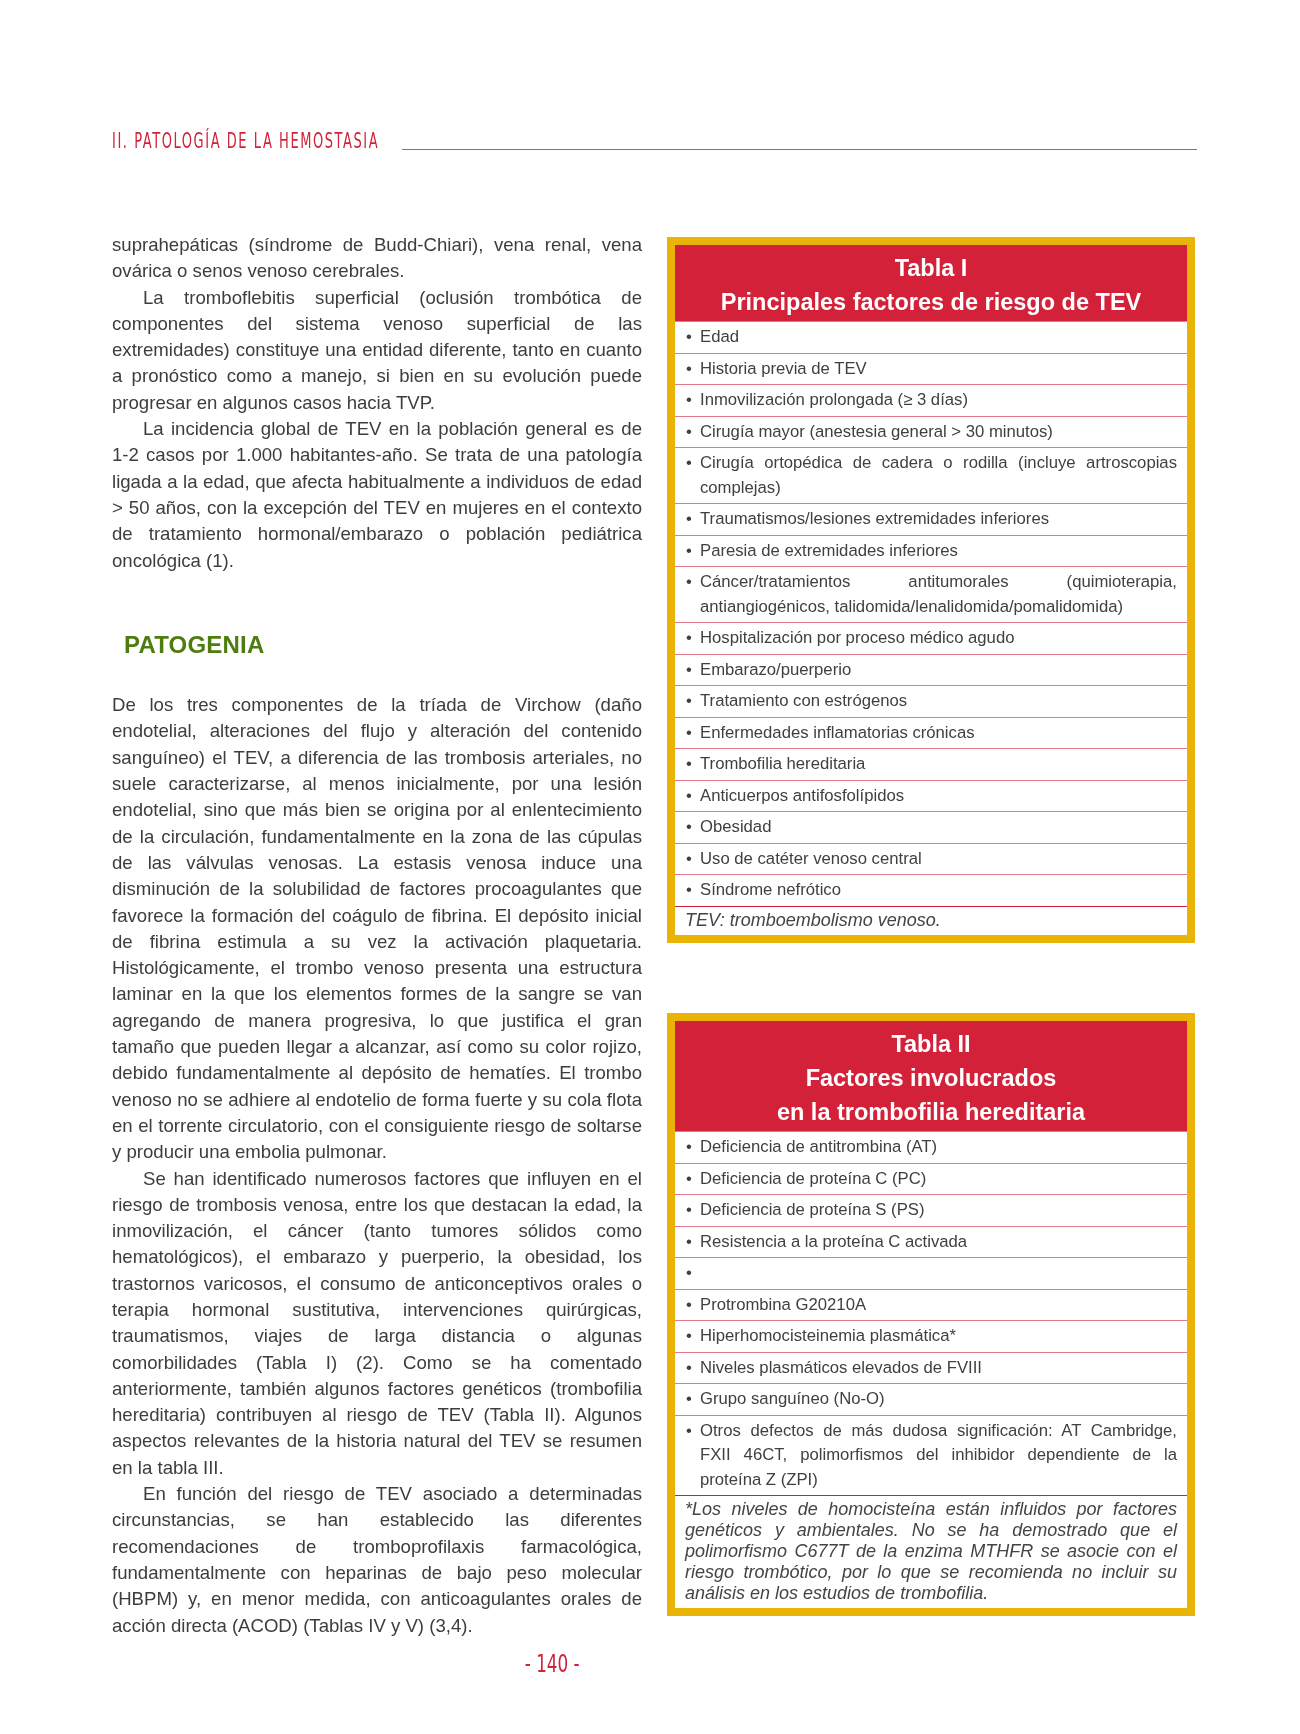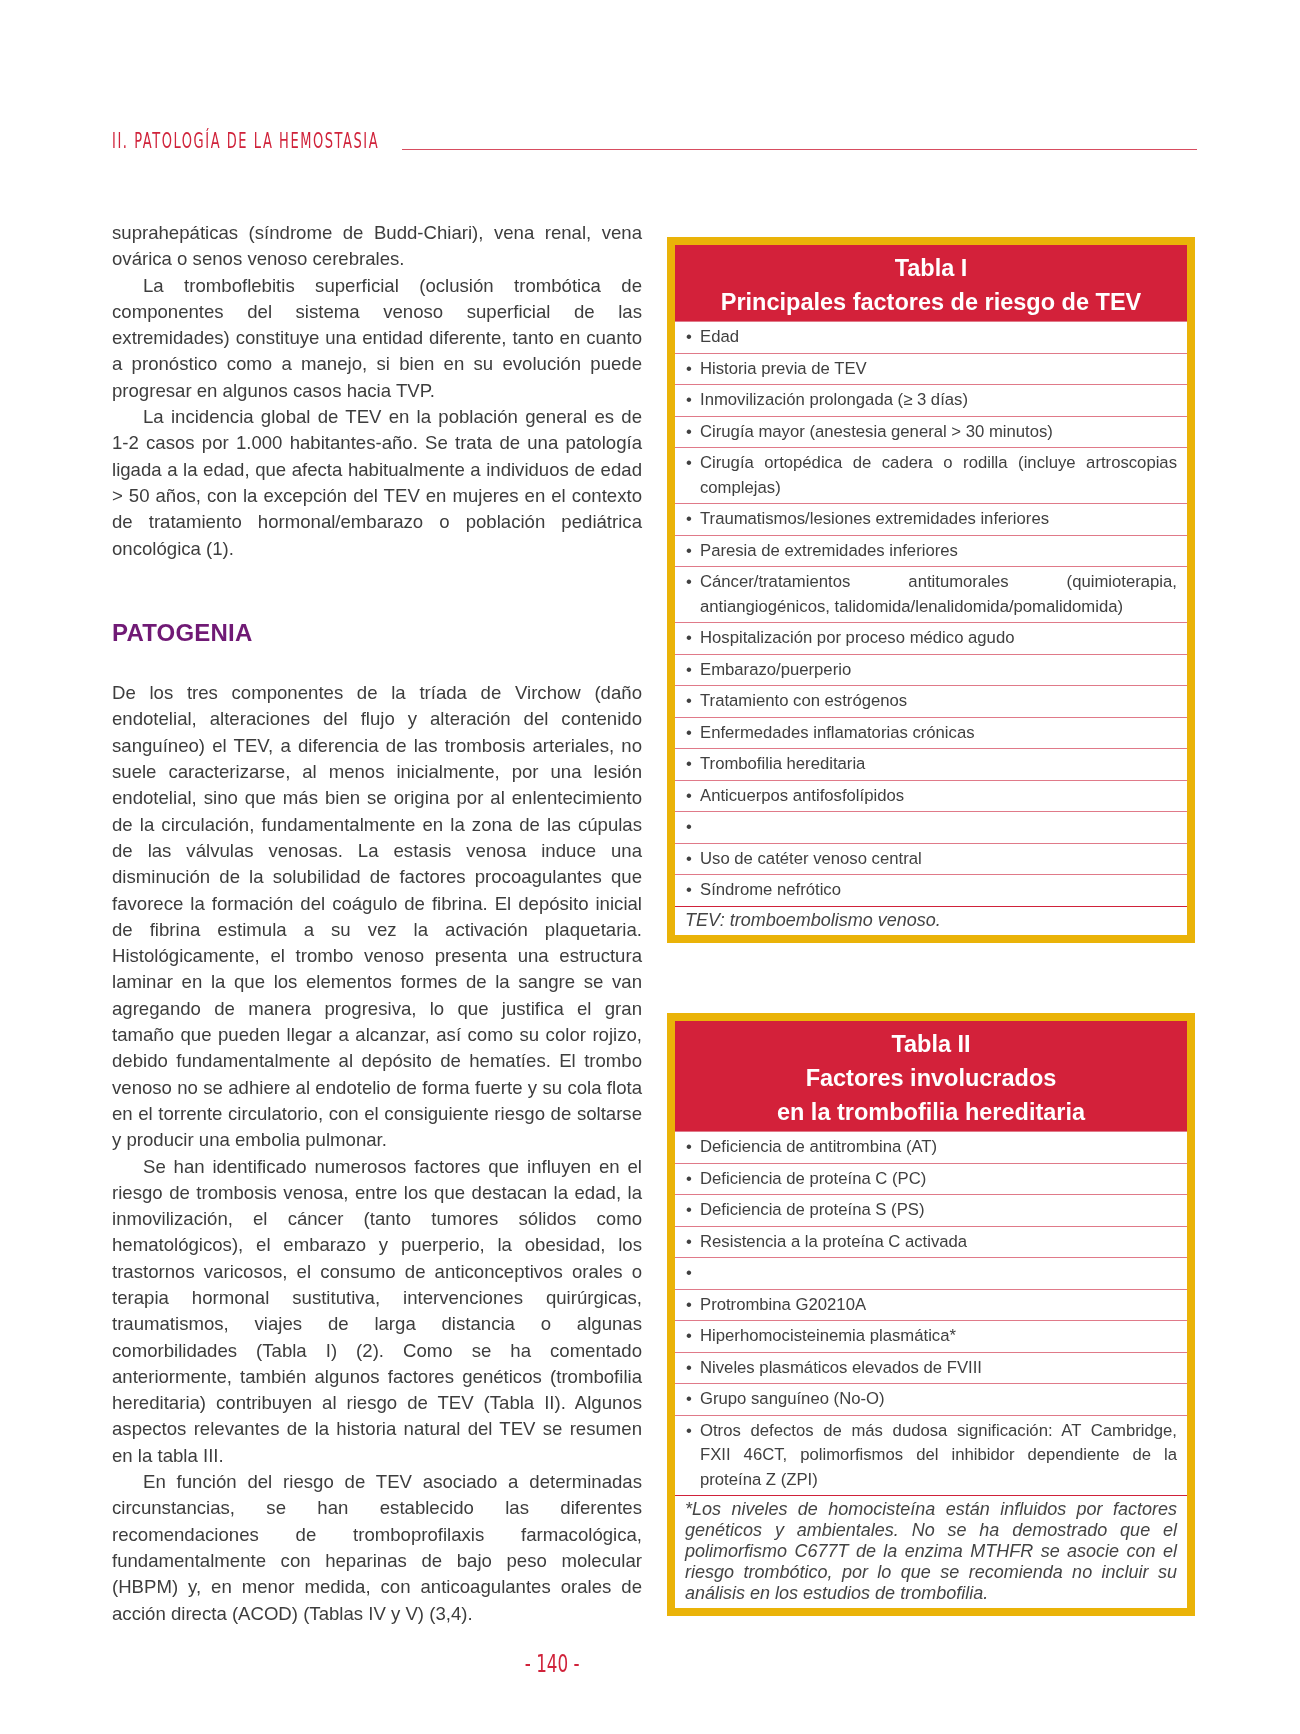--- a/index.html
+++ b/index.html
@@ -14,28 +14,28 @@
     .running-head .title {
       font-family: "DejaVu Sans", sans-serif; font-size: 21px; letter-spacing: 2.5px;
       color: #d0223a; transform: scaleX(0.62); transform-origin: left bottom;
       white-space: nowrap; width: 245px; line-height: 1;
     }
     .running-head .rule {
       flex: 1; height: 1px; background: #d74d60; margin-left: 12px; margin-bottom: 2px;
     }
 
     .left-col {
-      position: absolute; left: 112px; top: 220px; width: 530px;
+      position: absolute; left: 112px; top: 232px; width: 530px;
       font-size: 18.6px; line-height: 26.3px; color: #3d3d3d; text-align: justify;
     }
     .left-col p { margin: 0; }
     .left-col p.indent { text-indent: 31px; }
     .left-col h2 {
-      font-family: "Liberation Sans", sans-serif; font-weight: bold; color: #701a75;
-      font-size: 24px; margin: 58px 0 34px 0; letter-spacing: 0.2px;
+      font-family: "Liberation Sans", sans-serif; font-weight: bold; color: #4d7c0f;
+      font-size: 24px; margin: 58px 0 34px 12px; letter-spacing: 0.2px;
     }
 
     .table-box {
       position: absolute; left: 667px; width: 528px; border: 8px solid #eab308;
       box-sizing: border-box; background: #fff;
     }
     .table-box .header {
       background: #d3213a; color: #ffffff; text-align: center; font-weight: bold;
       font-size: 23.5px; line-height: 34px; padding: 6px 4px 2px 4px;
     }
@@ -137,20 +137,21 @@
       <div class="row">
         <span class="bullet">•</span>
         <span class="txt">Trombofilia hereditaria</span>
       </div>
       <div class="row">
         <span class="bullet">•</span>
         <span class="txt">Anticuerpos antifosfolípidos</span>
       </div>
       <div class="row">
         <span class="bullet">•</span>
+        <span class="txt">Obesidad</span>
       </div>
       <div class="row">
         <span class="bullet">•</span>
         <span class="txt">Uso de catéter venoso central</span>
       </div>
       <div class="row">
         <span class="bullet">•</span>
         <span class="txt">Síndrome nefrótico</span>
       </div>
     </div>

